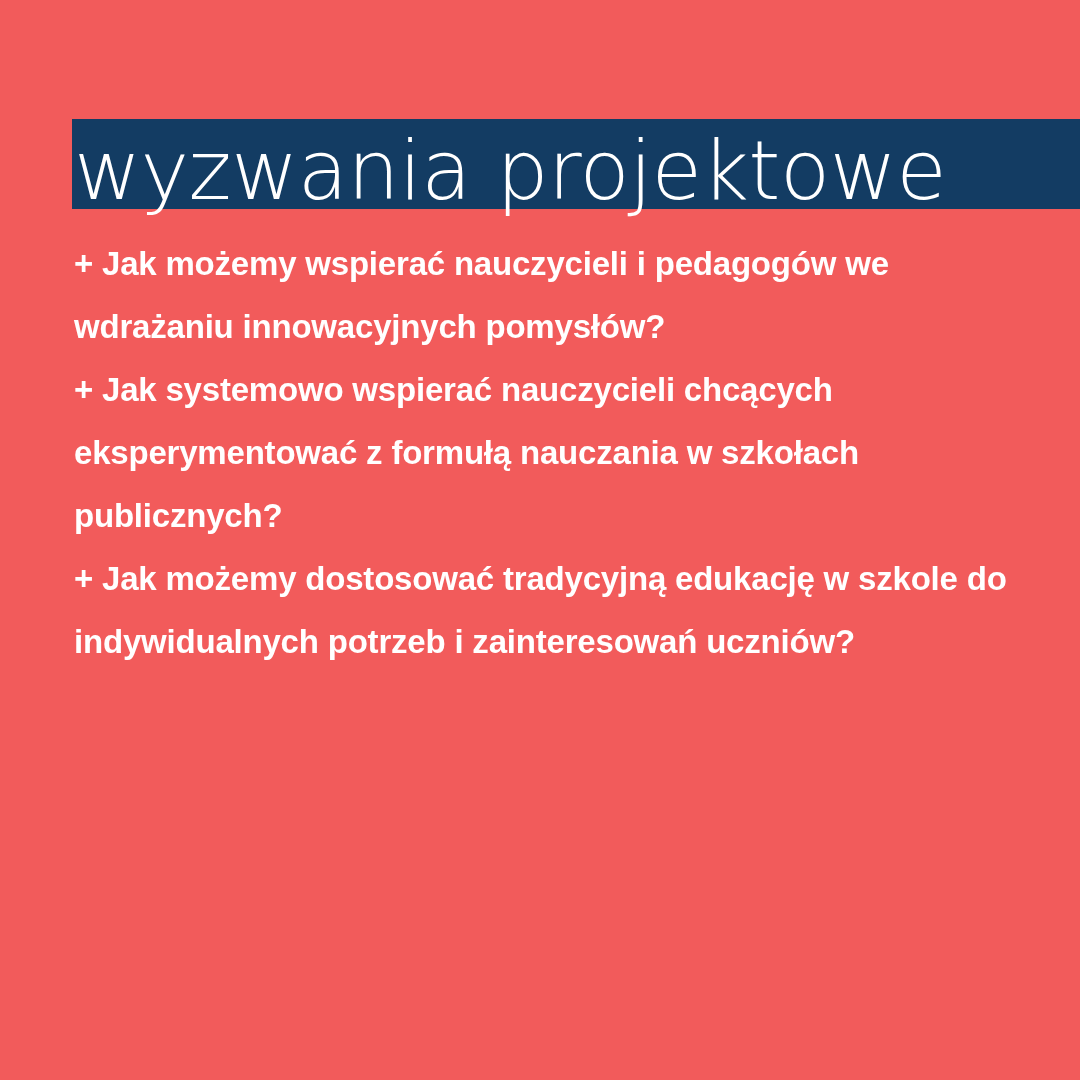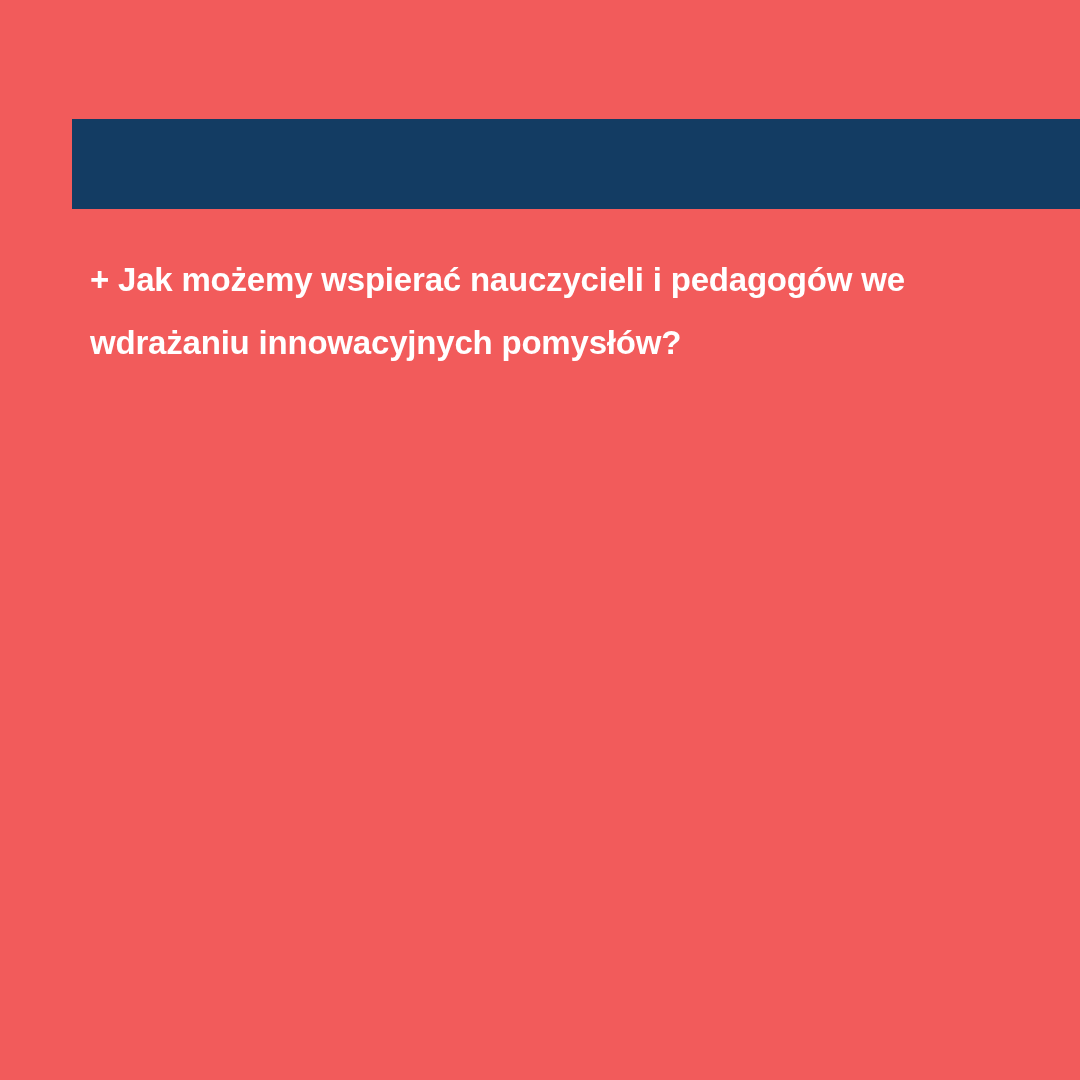--- a/index.html
+++ b/index.html
@@ -51,32 +51,35 @@
     width: 960px;
   }
   .q-item {
     color: #FFFFFF;
     font-family: "Liberation Sans", sans-serif;
     font-weight: bold;
     font-size: 33px;
     line-height: 63px;
     letter-spacing: -0.2px;
     text-indent: 0;
-    margin: 16px;
+    margin: 0;
     padding: 0;
   }
   .q-item + .q-item {
     margin-top: 0;
   }
 </style>
 </head>
 <body>
 
 <div class="slide">
 
   <div class="title-band"></div>
 
+  <h1 class="title-text">wyzwania projektowe</h1>
 
   <div class="questions">
     <p class="q-item">+ Jak możemy wspierać nauczycieli i pedagogów we wdrażaniu innowacyjnych pomysłów?</p>
+    <p class="q-item">+ Jak systemowo wspierać nauczycieli chcących eksperymentować z formułą nauczania w szkołach publicznych?</p>
+    <p class="q-item">+ Jak możemy dostosować tradycyjną edukację w szkole do indywidualnych potrzeb i zainteresowań uczniów?</p>
   </div>
 
 </div>
 
 </body></html>

